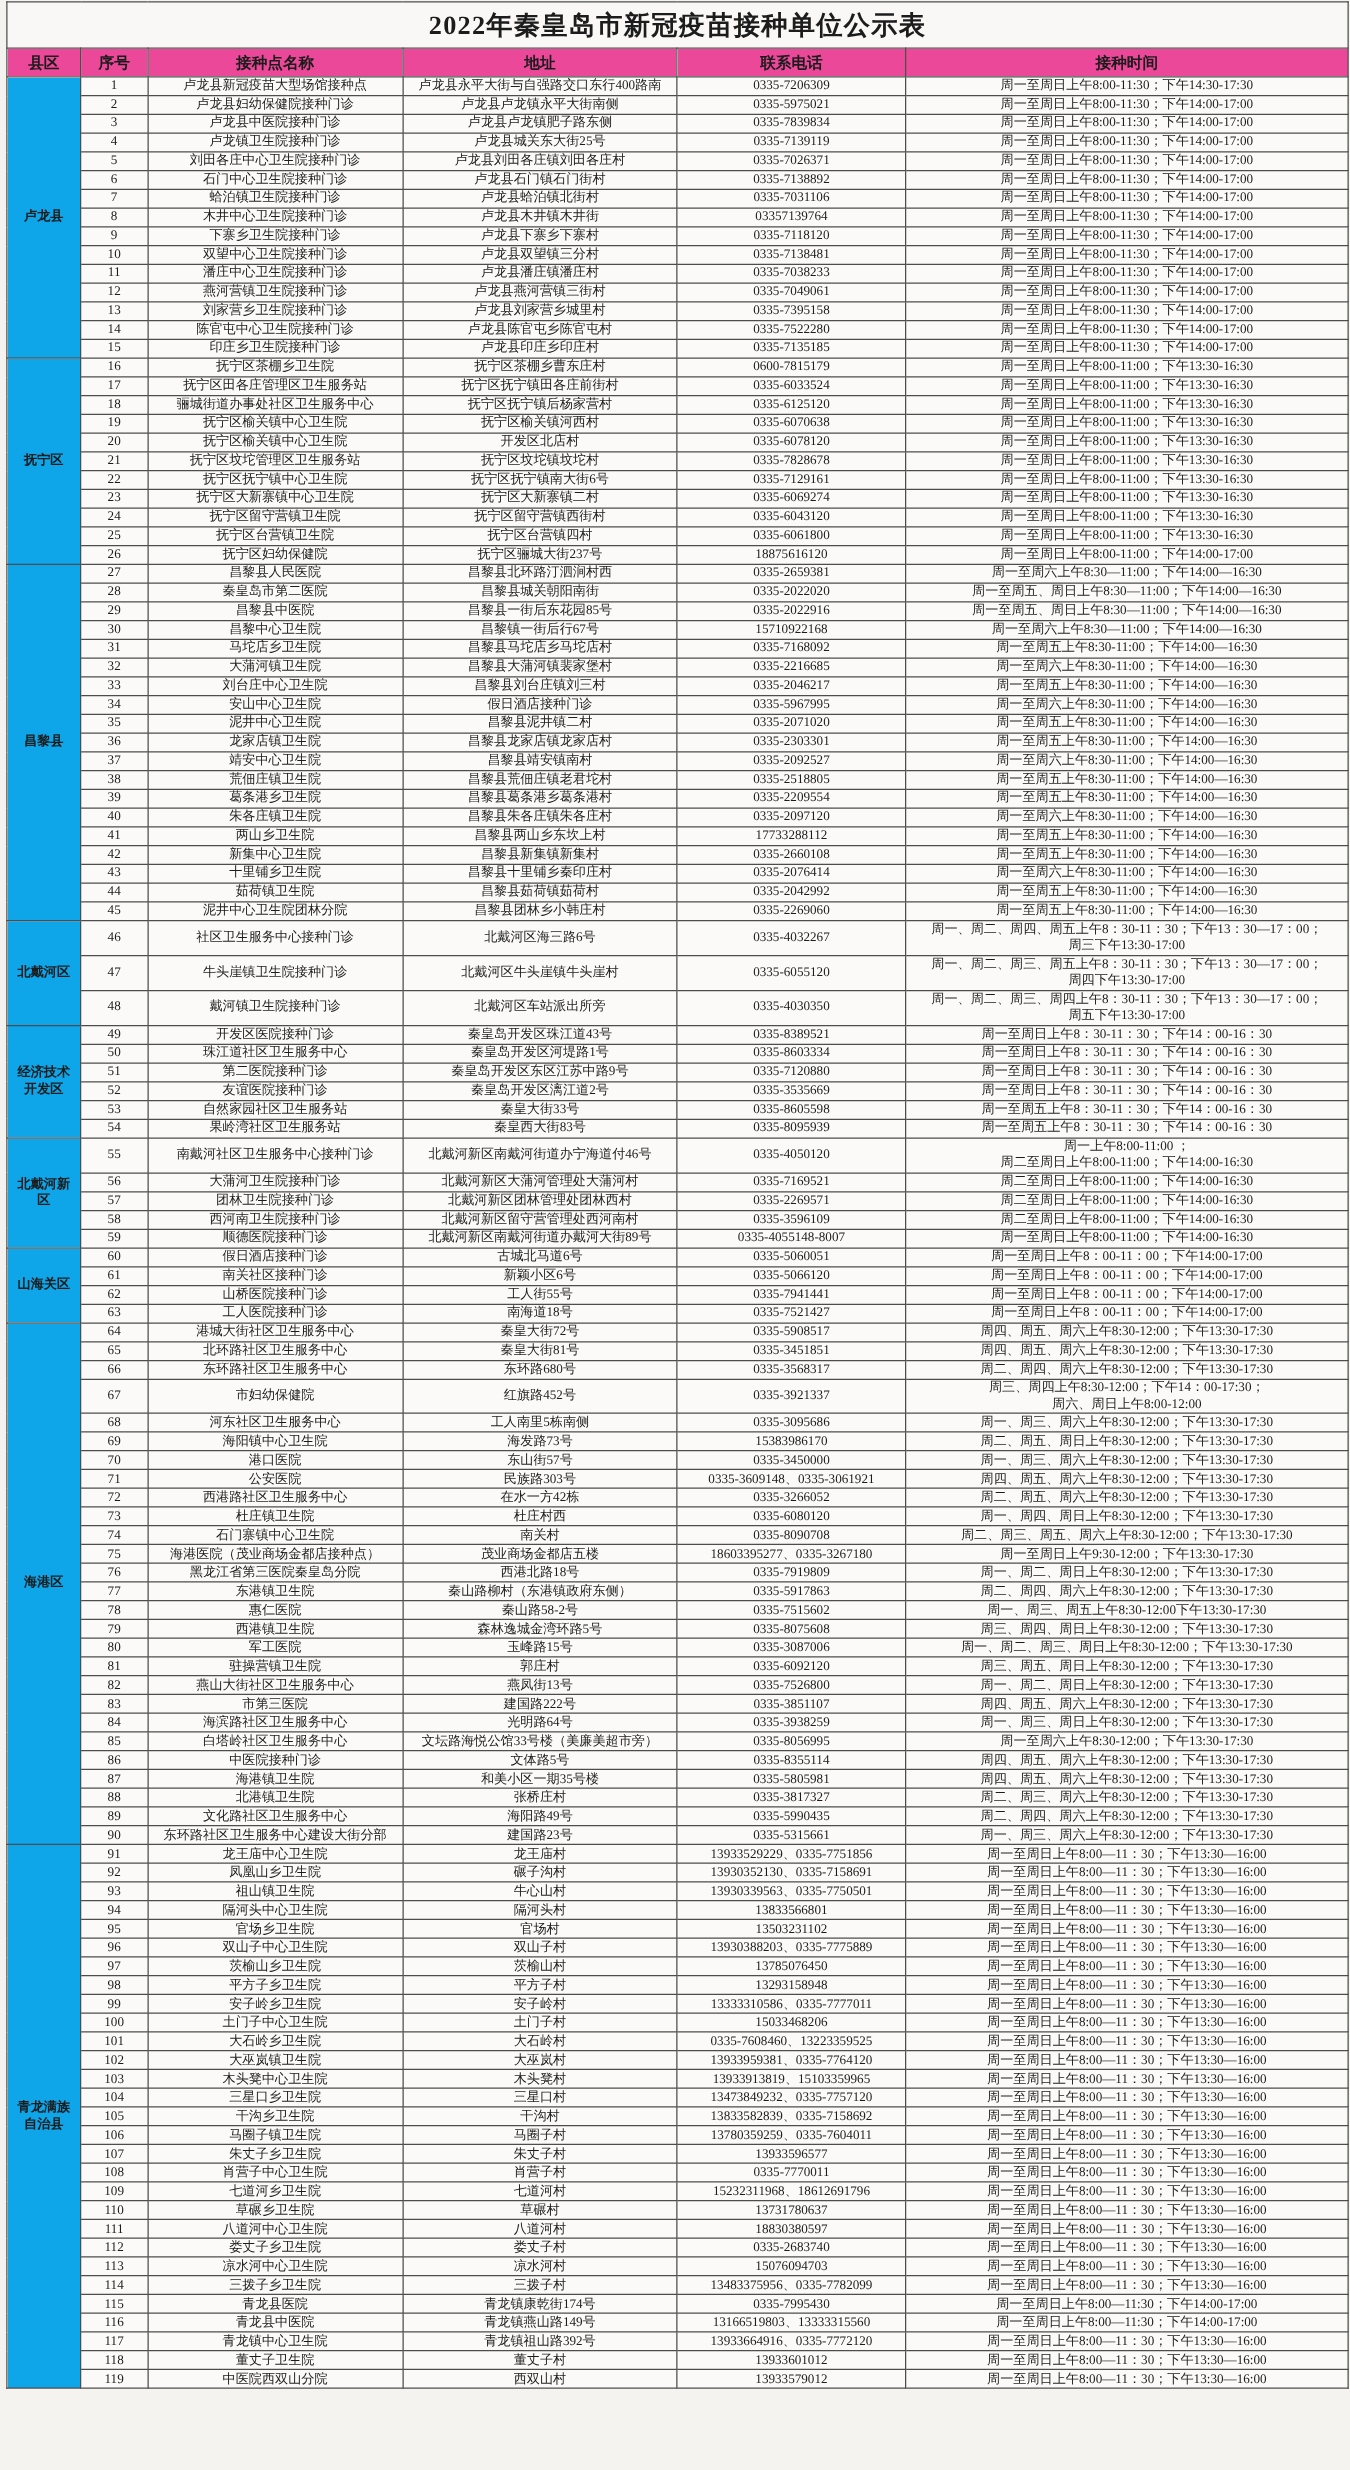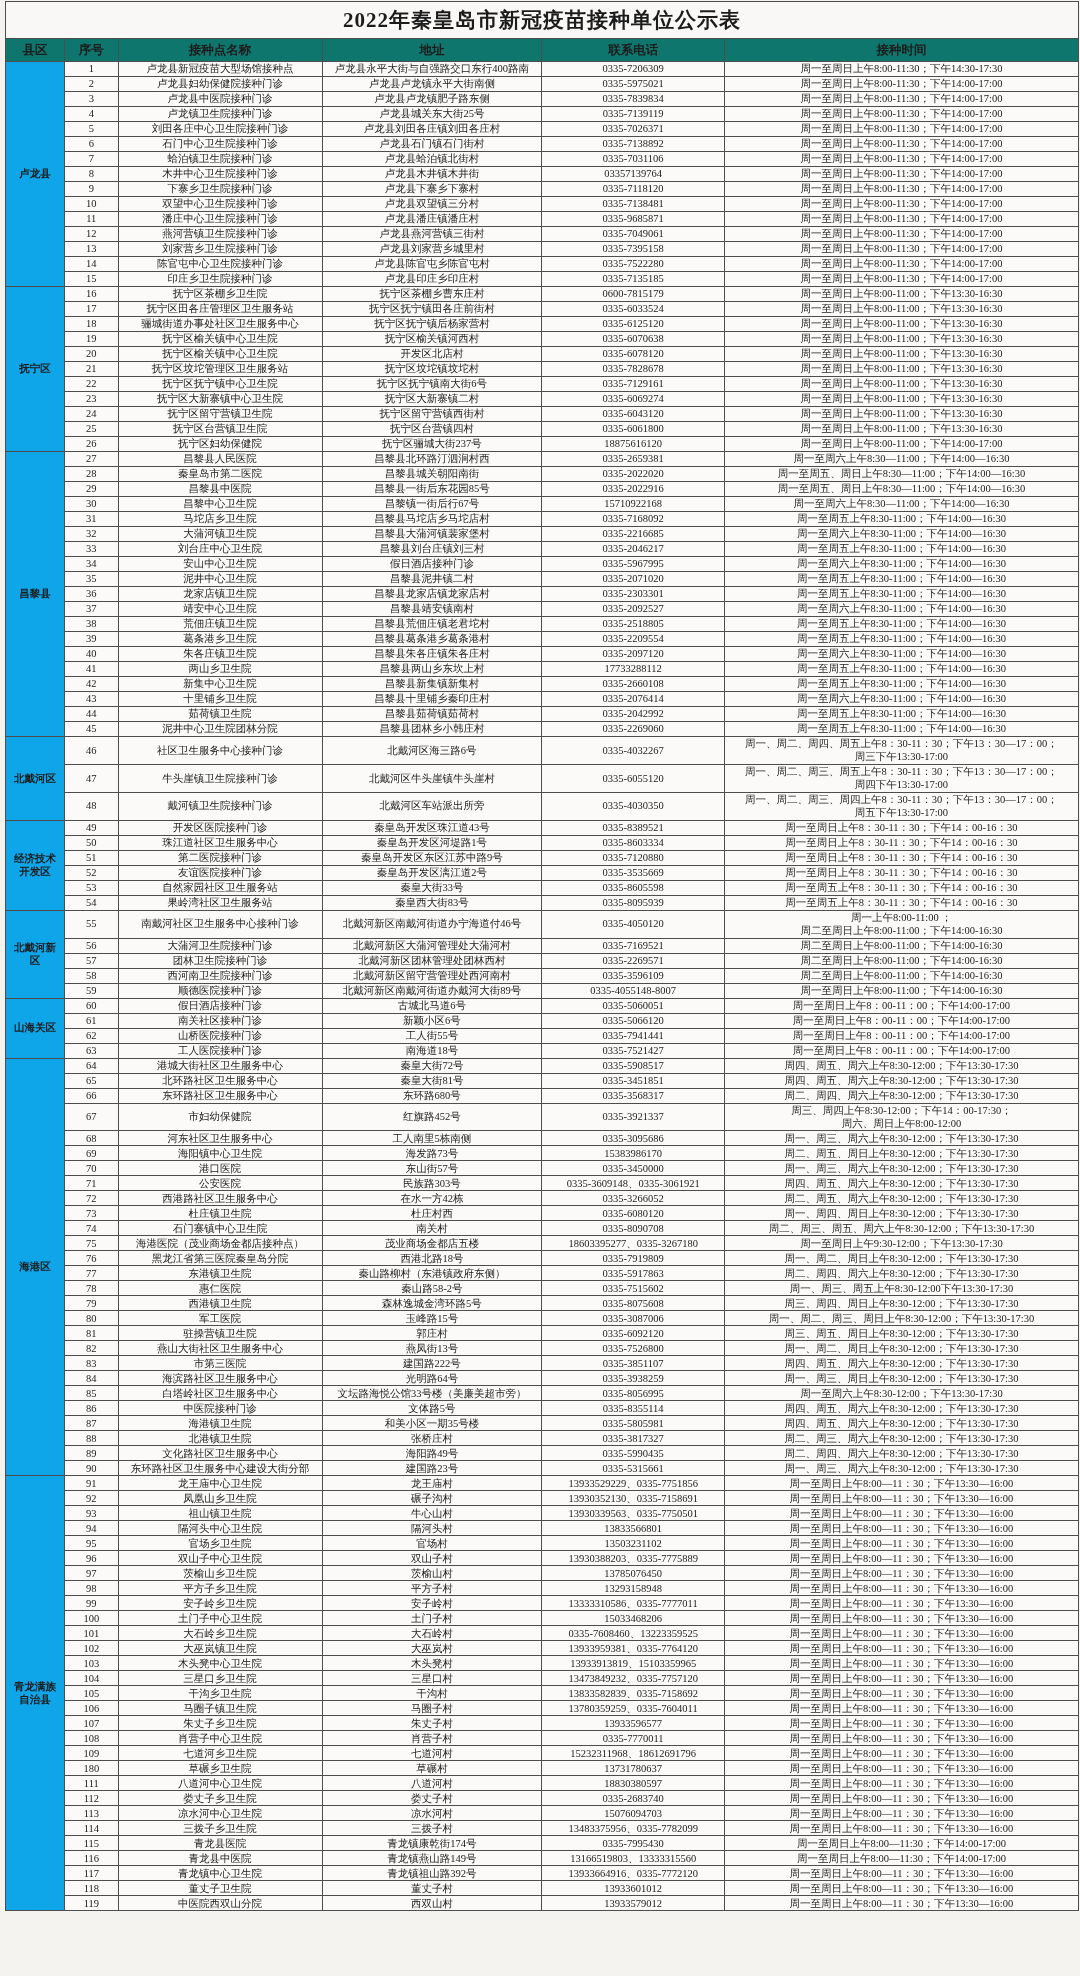--- a/index.html
+++ b/index.html
@@ -42,21 +42,21 @@
     height:36px;
     font-size:21px;
     font-weight:bold;
     letter-spacing:1px;
     background:#f9f8f6;
   }
   tr.head-row th {
     height:22px;
     font-size:12.5px;
     font-weight:bold;
-    background:#0f766e;
+    background:#ec4899;
   }
   tr.data-row td {
     height:14px;
     font-size:10.5px;
     line-height:1.28;
   }
   td.county-cell {
     font-weight:bold;
     font-size:11px;
     white-space:pre-line;
@@ -160,21 +160,21 @@
     <td class="no">10</td>
     <td class="name">双望中心卫生院接种门诊</td>
     <td class="addr">卢龙县双望镇三分村</td>
     <td class="phone">0335-7138481</td>
     <td class="time">周一至周日上午8:00-11:30；下午14:00-17:00</td>
   </tr>
         <tr class="data-row">
     <td class="no">11</td>
     <td class="name">潘庄中心卫生院接种门诊</td>
     <td class="addr">卢龙县潘庄镇潘庄村</td>
-    <td class="phone">0335-9685871</td>
+    <td class="phone">0335-7038233</td>
     <td class="time">周一至周日上午8:00-11:30；下午14:00-17:00</td>
   </tr>
         <tr class="data-row">
     <td class="no">12</td>
     <td class="name">燕河营镇卫生院接种门诊</td>
     <td class="addr">卢龙县燕河营镇三街村</td>
     <td class="phone">0335-7049061</td>
     <td class="time">周一至周日上午8:00-11:30；下午14:00-17:00</td>
   </tr>
         <tr class="data-row">
@@ -866,21 +866,21 @@
     <td class="time">周一至周日上午8:00—11：30；下午13:30—16:00</td>
   </tr>
         <tr class="data-row">
     <td class="no">109</td>
     <td class="name">七道河乡卫生院</td>
     <td class="addr">七道河村</td>
     <td class="phone">15232311968、18612691796</td>
     <td class="time">周一至周日上午8:00—11：30；下午13:30—16:00</td>
   </tr>
         <tr class="data-row">
-    <td class="no">180</td>
+    <td class="no">110</td>
     <td class="name">草碾乡卫生院</td>
     <td class="addr">草碾村</td>
     <td class="phone">13731780637</td>
     <td class="time">周一至周日上午8:00—11：30；下午13:30—16:00</td>
   </tr>
         <tr class="data-row">
     <td class="no">111</td>
     <td class="name">八道河中心卫生院</td>
     <td class="addr">八道河村</td>
     <td class="phone">18830380597</td>

